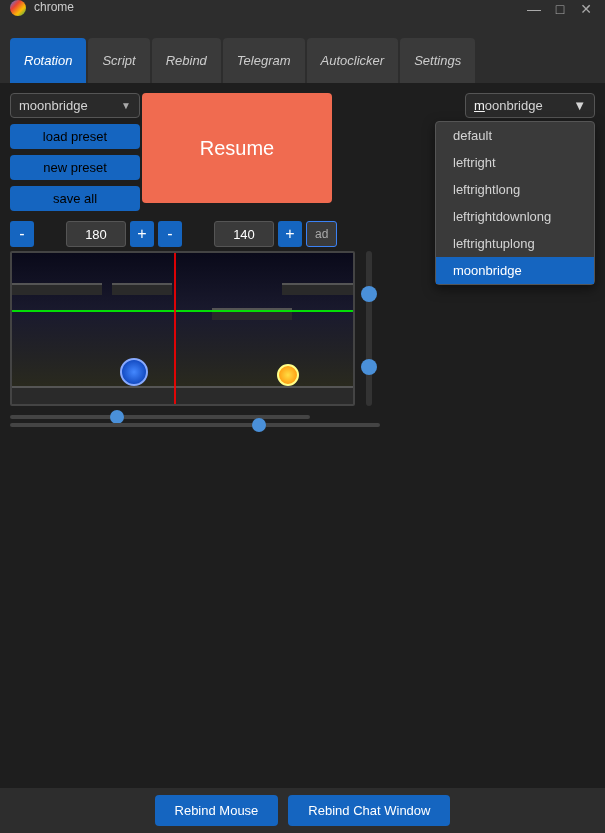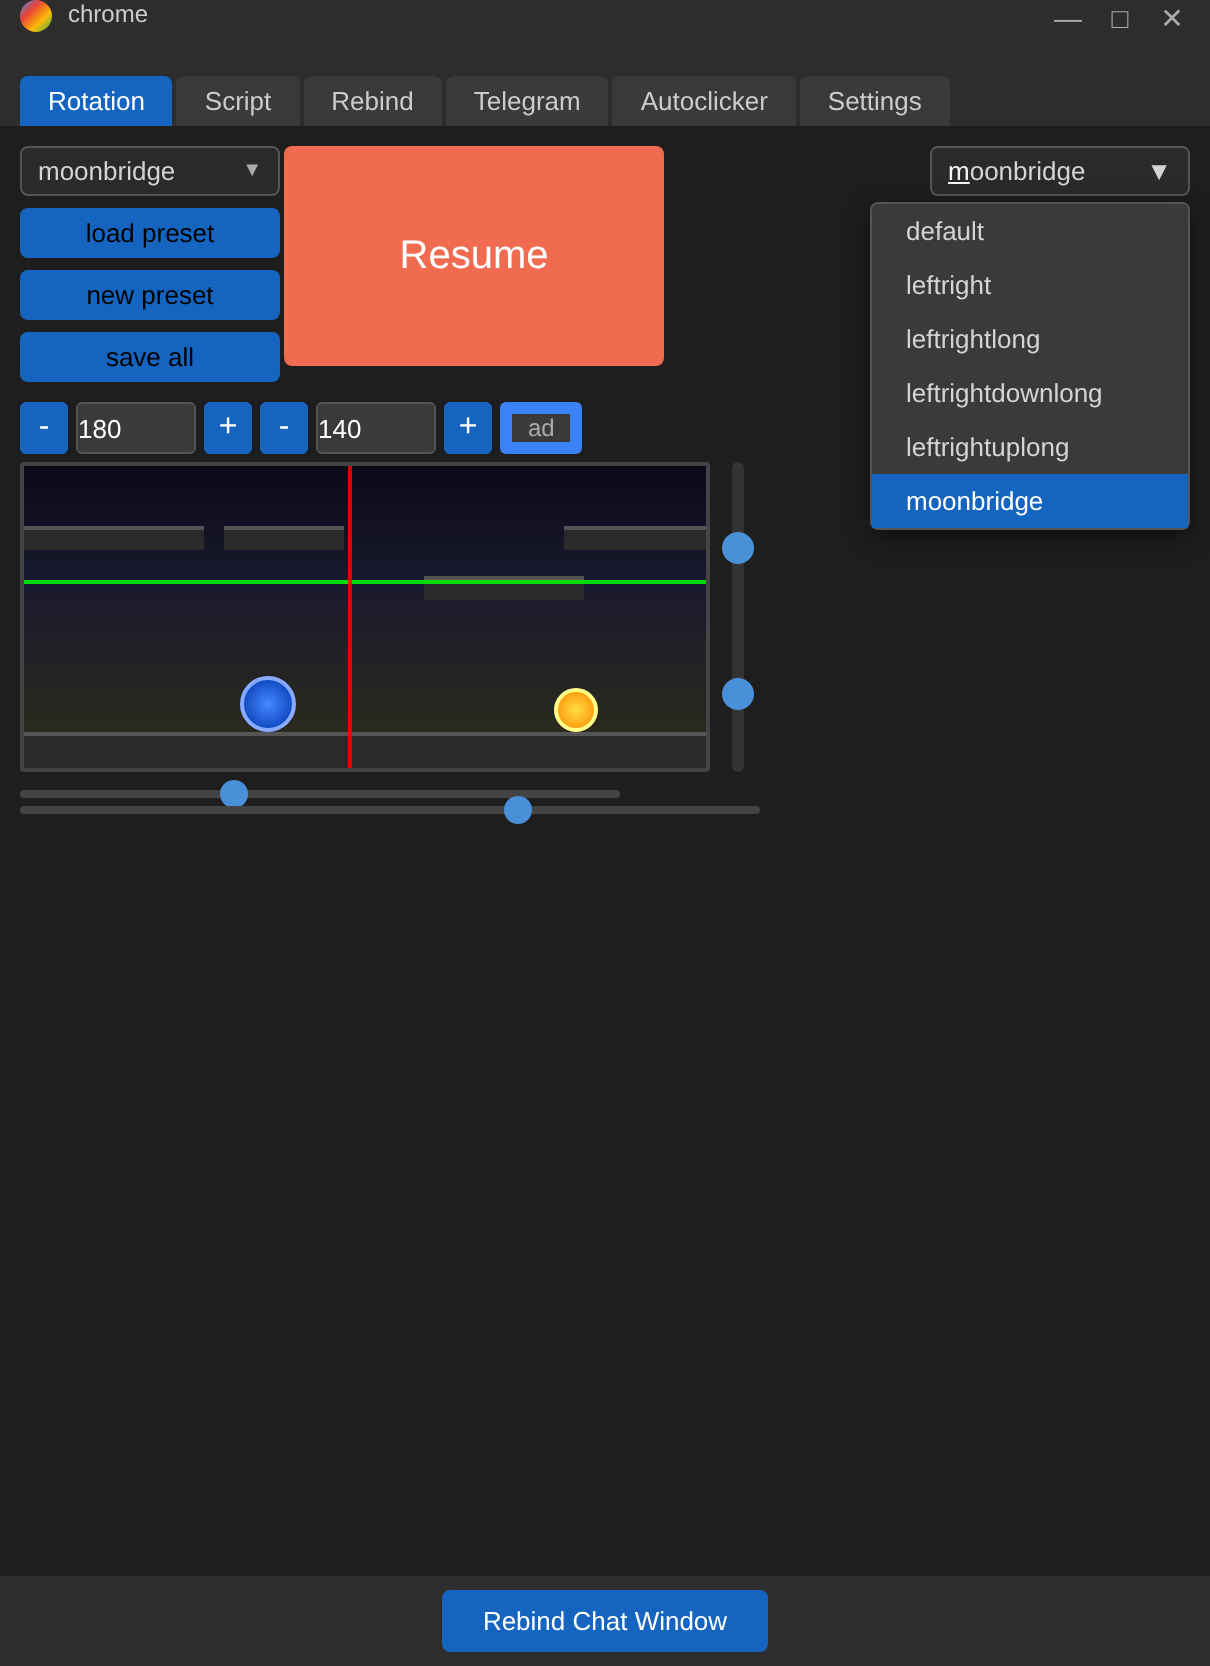--- a/index.html
+++ b/index.html
@@ -53,26 +53,27 @@
     }
 
     
     .tabs {
       background: #2d2d2d;
       display: flex;
       padding: 8px 10px 0;
       gap: 2px;
     }
     .tab {
-      padding: 5px 14px;
+      padding: 15px 14px;
       border-radius: 4px 4px 0 0;
       cursor: pointer;
       font-size: 13px;
       color: #ccc;
       background: #3a3a3a;
+      font-style: italic;
     }
     .tab.active {
       background: #1565C0;
       color: #fff;
     }
 
     
     .main-content {
       display: flex;
       padding: 10px;
@@ -184,28 +185,29 @@
       font-size: 16px;
       display: flex;
       align-items: center;
       justify-content: center;
     }
     .ctrl-input {
       background: #3a3a3a;
       border: 1px solid #555;
       border-radius: 3px;
       color: #fff;
-      text-align: left;
+      text-align: center;
       width: 60px;
       height: 26px;
       font-size: 13px;
+      margin-left: 28px;
     }
     .ctrl-label {
       background: #3a3a3a;
-      border: 6px solid #3b82f6;
+      border: 1px solid #3b82f6;
       border-radius: 3px;
       color: #aaa;
       padding: 4px 8px;
       font-size: 12px;
       height: 26px;
       display: flex;
       align-items: center;
     }
     .viewport {
       background: #111;
@@ -395,17 +397,18 @@
 
 <div class="slider-container" style="margin-top:6px;">
   <input type="range" class="slider-h" style="width: 300px;" min="0" max="100" value="35">
 </div>
 <div class="slider-container">
   <input type="range" class="slider-h" style="width: 370px;" min="0" max="100" value="68">
 </div>
 
 
 <div class="bottom-bar">
+  <button class="bottom-btn">Rebind Mouse</button>
   <button class="bottom-btn">Rebind Chat Window</button>
 </div>
 
 
 
 
 </body></html>

